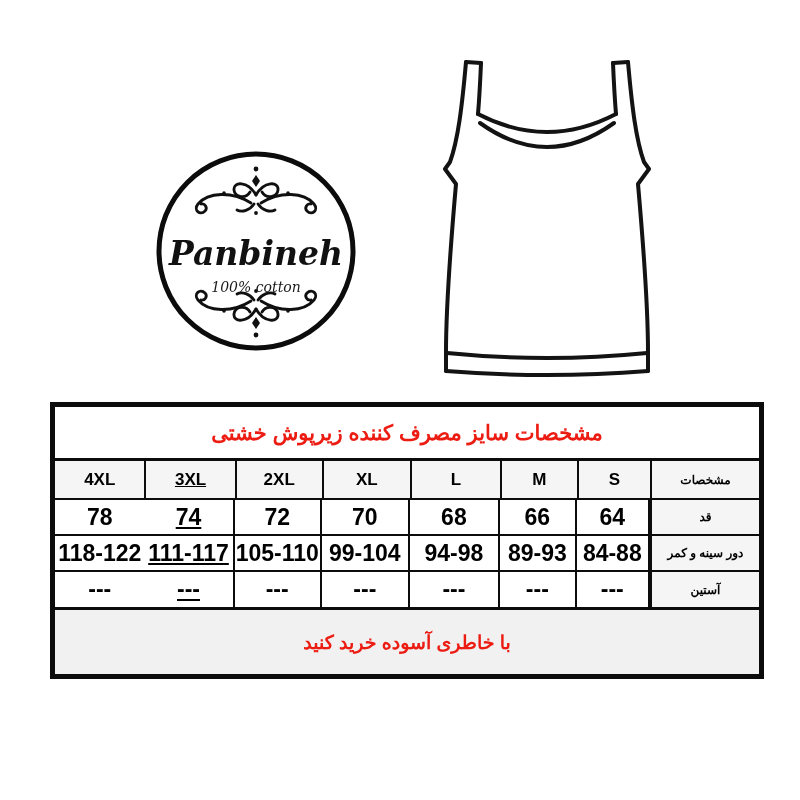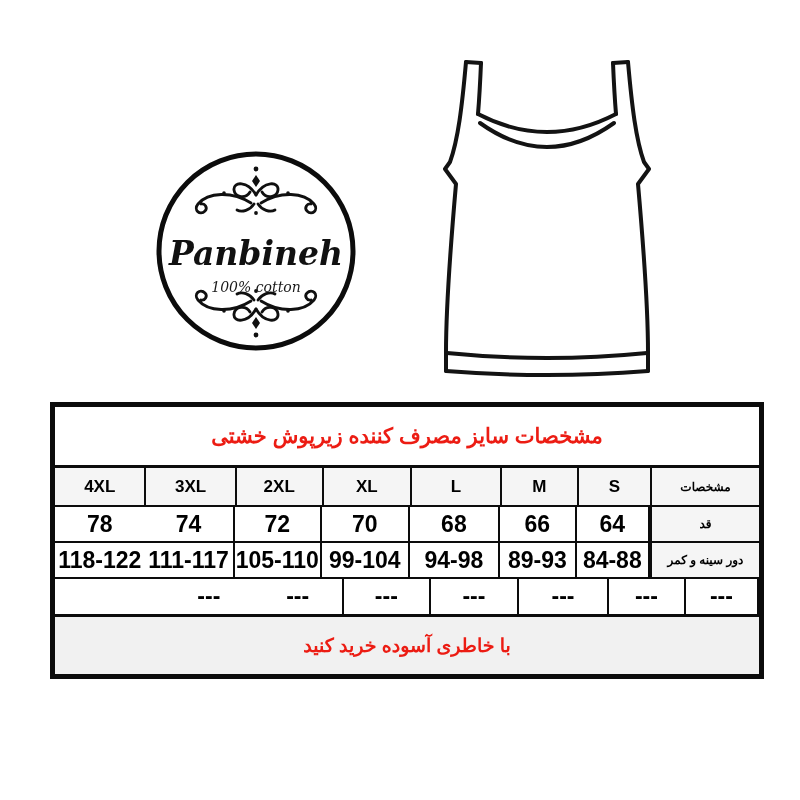--- a/index.html
+++ b/index.html
@@ -14,37 +14,37 @@
   .cotton-text { font-family:"DejaVu Serif", serif; font-style:italic; font-weight:400; font-size:14px; fill:#1a1a1a; }
 
   
   .tank-svg { position:absolute; left:432px; top:52px; width:236px; height:340px; }
   .tank-line { fill:none; stroke:#131313; stroke-width:4; stroke-linecap:round; stroke-linejoin:round; }
 
   
   .size-table { position:absolute; left:50px; top:402px; width:714px; height:277px;
                 border:5px solid var(--ink); background:#fff; direction:rtl;
                 display:flex; flex-direction:column; }
-  .t-title { height:61px; border-bottom:3px solid var(--ink); display:flex; align-items:center;
+  .t-title { height:54px; border-bottom:3px solid var(--ink); display:flex; align-items:center;
              justify-content:center; color:var(--accent); font-weight:700; font-size:21px; }
   .t-row { display:flex; flex:0 0 auto; width:100%; }
   .t-row .cell { display:flex; align-items:center; justify-content:center; font-weight:700;
                  border-inline-end:2px solid var(--ink); overflow:hidden; }
   .t-row .cell:last-child { border-inline-end:none; }
   .t-header { height:39px; border-bottom:2px solid var(--ink); }
   .t-header .cell { background:#f5f5f5; font-size:17px; }
   .t-data { height:36px; border-bottom:2px solid var(--ink); }
   .t-data.last { height:38px; border-bottom:3px solid var(--ink); }
   .cell.num { font-size:23px; direction:ltr; background:#fff; }
   .cell.fa-label { font-size:12px; background:#f5f5f5; }
   .t-footer { flex:1 1 auto; background:#f1f1f1; color:var(--accent); font-weight:700; font-size:19px;
               display:flex; align-items:center; justify-content:center;text-align:right; }
 
   .col-spec{ width:15.5%; } .col-s{ width:10.4%; } .col-m{ width:10.9%; } .col-l{ width:12.8%; }
-  .col-xl{ width:12.5%; } .col-x2{ width:12.4%; } .col-x3{ width:12.8%; } .col-x4{ width:12.7%; }
+  .col-xl{ width:12.5%; } .col-x2{ width:12.4%; } .col-x3{ width:12.8%;text-decoration:underline; } .col-x4{ width:12.7%; }
 </style>
 </head>
 <body>
 
 <div class="canvas">
 
   <svg class="logo-badge" viewBox="0 0 210 210">
     <defs>
       <g id="fl" fill="none" stroke="#101010" stroke-width="2.8" stroke-linecap="round">
         <circle cx="105" cy="23" r="2.4" fill="#101010" stroke="none"></circle>
@@ -113,20 +113,21 @@
       <div class="cell col-s num">84-88</div>
       <div class="cell col-m num">89-93</div>
       <div class="cell col-l num">94-98</div>
       <div class="cell col-xl num">99-104</div>
       <div class="cell col-x2 num">105-110</div>
       <div class="cell col-x3 num">111-117</div>
       <div class="cell col-x4 num">118-122</div>
     </div>
 
     <div class="t-row t-data last">
+      <div class="cell col-spec fa-label">آستین</div>
       <div class="cell col-s num">---</div>
       <div class="cell col-m num">---</div>
       <div class="cell col-l num">---</div>
       <div class="cell col-xl num">---</div>
       <div class="cell col-x2 num">---</div>
       <div class="cell col-x3 num">---</div>
       <div class="cell col-x4 num">---</div>
     </div>
 
     <div class="t-footer">با خاطری آسوده خرید کنید</div>

